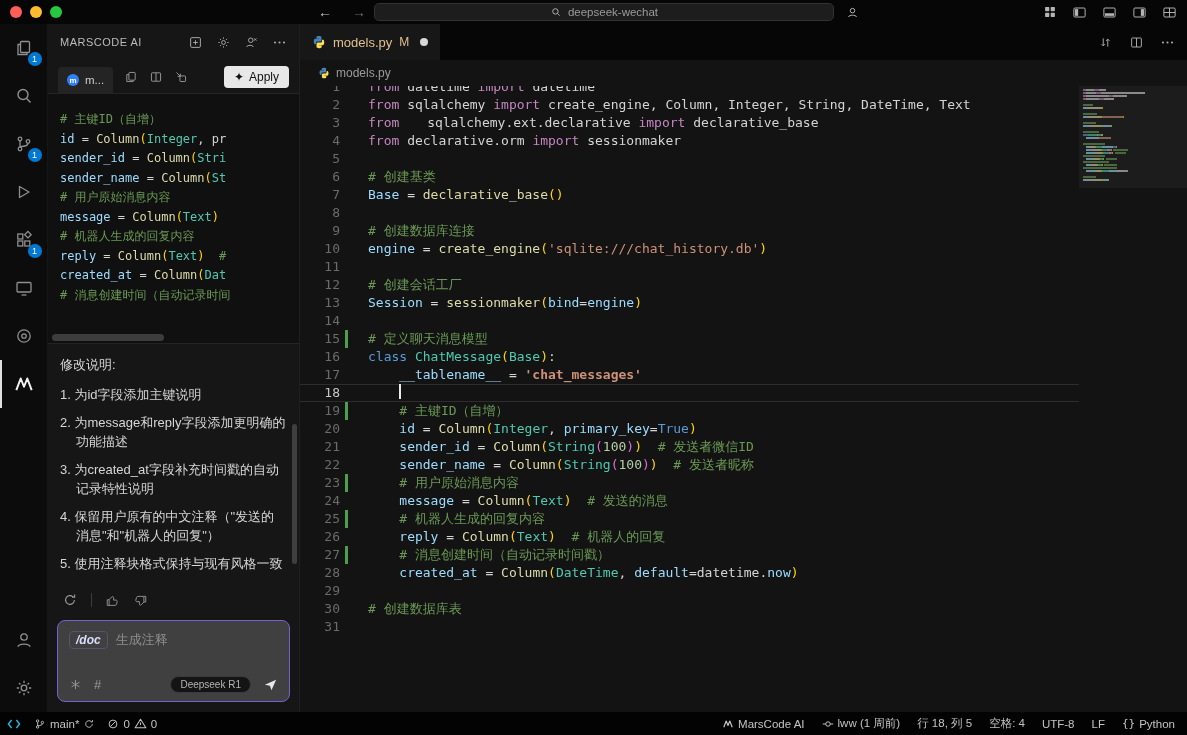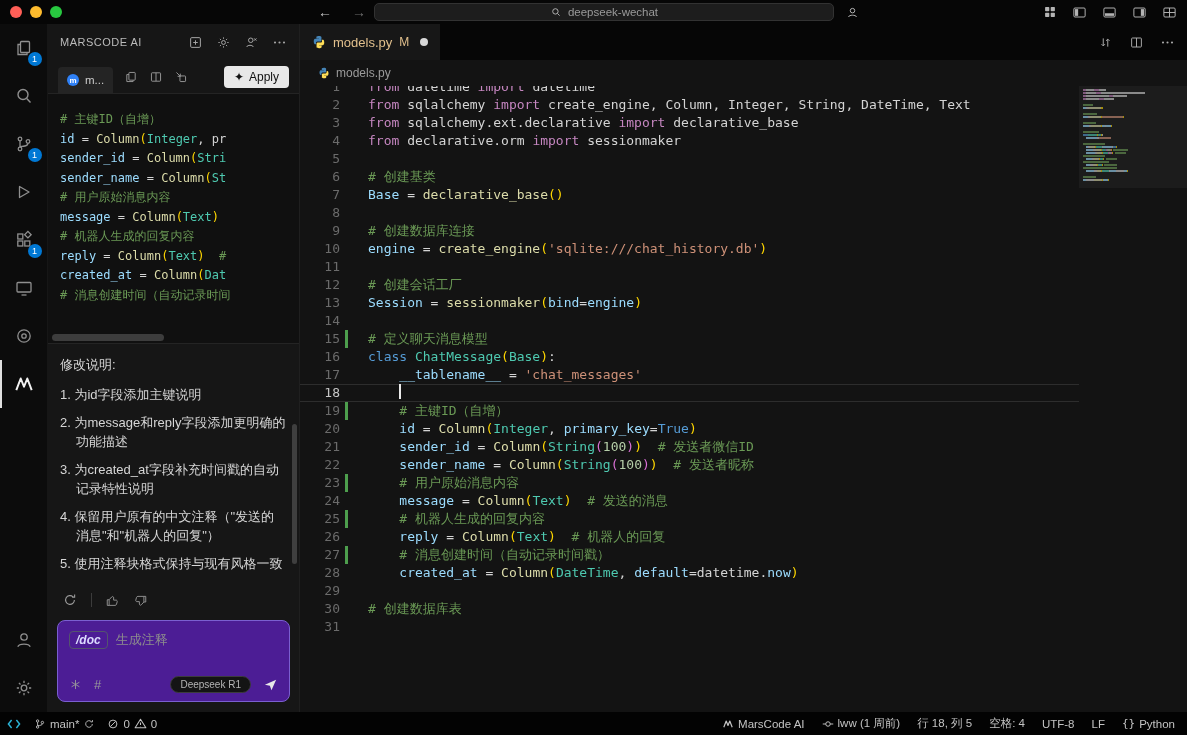--- a/index.html
+++ b/index.html
@@ -39,21 +39,21 @@
 .apply-btn{margin-left:auto;background:#e8e8e8;color:#111;border:none;border-radius:4px;height:22px;padding:0 10px;font-size:12px;display:flex;align-items:center;gap:5px;cursor:pointer;font-family:"Liberation Sans",sans-serif}
 .preview{background:#101010;border-bottom:1px solid #242424;padding:16px 12px 4px 12px;height:250px;position:relative;overflow:hidden;flex:none}
 .pline{font-family:"DejaVu Sans Mono","Liberation Mono",monospace;font-size:12px;line-height:19.5px;white-space:pre;overflow:hidden}
 .hscroll{position:absolute;left:4px;bottom:2px;width:112px;height:7px;background:#3d3d3d;border-radius:4px;cursor:pointer}
 .notes{padding:12px 12px 0 12px;color:#d6d6d6;font-size:13px;flex:1;overflow:hidden}
 .notes-title{margin-bottom:11px;color:#d9d9d9}
 .note{margin-bottom:9px;line-height:19px;padding-left:16px;text-indent:-16px}
 .feedback{display:flex;align-items:center;gap:13px;padding:6px 14px;color:#9a9a9a;flex:none;height:32px}
 .feedback .divider{width:1px;height:14px;background:#3c3c3c}
 .feedback>span{cursor:pointer;display:flex;align-items:center}
-.inputbox{margin:4px 9px 10px 9px;border:1px solid #7a5fd0;border-radius:8px;background:#4c1d95;height:82px;padding:10px 11px 8px 11px;display:flex;flex-direction:column;flex:none}
+.inputbox{margin:4px 9px 10px 9px;border:1px solid #7a5fd0;border-radius:8px;background:#404040;height:82px;padding:10px 11px 8px 11px;display:flex;flex-direction:column;flex:none}
 .input-row{display:flex;align-items:center;gap:8px}
 .cmd-chip{border:1px solid #54546e;border-radius:4px;padding:1px 6px;color:#dcdcff;font-size:12px;font-style:italic;font-weight:bold}
 .input-text{color:#8d8d8d;font-size:13px}
 .input-bottom{margin-top:auto;display:flex;align-items:center;gap:12px;color:#9a9a9a}
 .model-pill{margin-left:auto;border:1px solid #3c3c3c;background:#141414;color:#b5b5b5;font-size:10px;border-radius:9px;padding:2px 9px;cursor:pointer}
 .send{color:#e8e8e8;cursor:pointer;display:flex;align-items:center}
 .sb-vscroll{position:absolute;right:2px;top:400px;width:5px;height:140px;background:#3f3f3f;border-radius:3px;cursor:pointer}
 
 
 .editor{position:absolute;top:24px;left:300px;right:0;bottom:23px;background:#131313}
@@ -436,21 +436,21 @@
             <span class="ctext"><span style="color: rgb(197, 134, 192);">from</span><span style="color: rgb(212, 212, 212);"> datetime </span><span style="color: rgb(197, 134, 192);">import</span><span style="color: rgb(212, 212, 212);"> datetime</span></span>
           </div>
           <div class="eline">
             <span class="lnum">2</span>
             <span class="chmark"></span>
             <span class="ctext"><span style="color: rgb(197, 134, 192);">from</span><span style="color: rgb(212, 212, 212);"> sqlalchemy </span><span style="color: rgb(197, 134, 192);">import</span><span style="color: rgb(212, 212, 212);"> create_engine, Column, Integer, String, DateTime, Text</span></span>
           </div>
           <div class="eline">
             <span class="lnum">3</span>
             <span class="chmark"></span>
-            <span class="ctext"><span style="color: rgb(197, 134, 192);">from</span><span style="color: rgb(212, 212, 212);"> sqlalchemy.ext.declarative </span><span style="color: rgb(197, 134, 192);">import</span><span style="color: rgb(212, 212, 212);"> declarative_base</span></span>
+            <span class="ctext"><span style="color: rgb(197, 134, 192);">from</span><span style="color: rgb(212, 212, 212); margin-left: 20px;"> sqlalchemy.ext.declarative </span><span style="color: rgb(197, 134, 192);">import</span><span style="color: rgb(212, 212, 212);"> declarative_base</span></span>
           </div>
           <div class="eline">
             <span class="lnum">4</span>
             <span class="chmark"></span>
             <span class="ctext"><span style="color: rgb(197, 134, 192);">from</span><span style="color: rgb(212, 212, 212);"> declarative.orm </span><span style="color: rgb(197, 134, 192);">import</span><span style="color: rgb(212, 212, 212);"> sessionmaker</span></span>
           </div>
           <div class="eline">
             <span class="lnum">5</span>
             <span class="chmark"></span>
             <span class="ctext"></span>
@@ -506,21 +506,21 @@
             <span class="ctext"><span style="color: rgb(106, 153, 85);"># 定义聊天消息模型</span></span>
           </div>
           <div class="eline">
             <span class="lnum">16</span>
             <span class="chmark"></span>
             <span class="ctext"><span style="color: rgb(86, 156, 214);">class </span><span style="color: rgb(78, 201, 176);">ChatMessage</span><span style="color: rgb(255, 215, 0);">(</span><span style="color: rgb(78, 201, 176);">Base</span><span style="color: rgb(255, 215, 0);">)</span><span style="color: rgb(212, 212, 212);">:</span></span>
           </div>
           <div class="eline">
             <span class="lnum">17</span>
             <span class="chmark"></span>
-            <span class="ctext"><span style="color: rgb(212, 212, 212);">    </span><span style="color: rgb(156, 220, 254);">__tablename__</span><span style="color: rgb(212, 212, 212);"> = </span><span style="color: rgb(206, 145, 120);">'chat_messages'</span></span>
+            <span class="ctext"><span style="color: rgb(212, 212, 212);">    </span><span style="color: rgb(156, 220, 254);">__tablename__</span><span style="color: rgb(212, 212, 212);"> = </span><span style="color: rgb(206, 145, 120); font-weight: bold;">'chat_messages'</span></span>
           </div>
           <div class="eline cur">
             <span class="lnum">18</span>
             <span class="chmark"></span>
             <span class="ctext"><span style="color: rgb(212, 212, 212);">    </span><span class="cursor"></span></span>
           </div>
           <div class="eline">
             <span class="lnum">19</span>
             <span class="chmark on"></span>
             <span class="ctext"><span style="color: rgb(106, 153, 85);">    # 主键ID（自增）</span></span>

